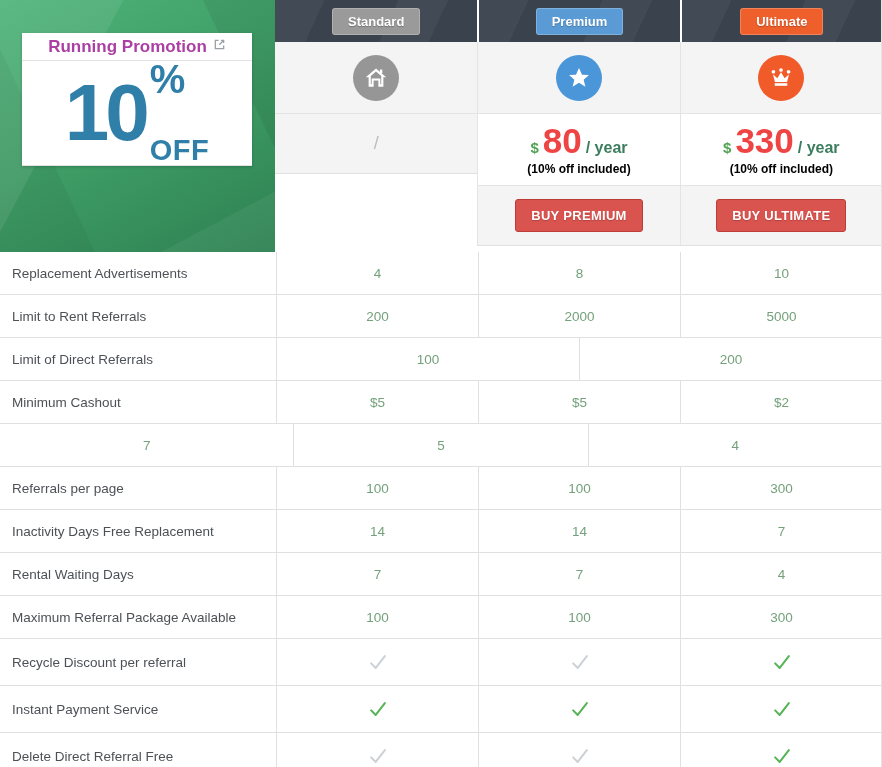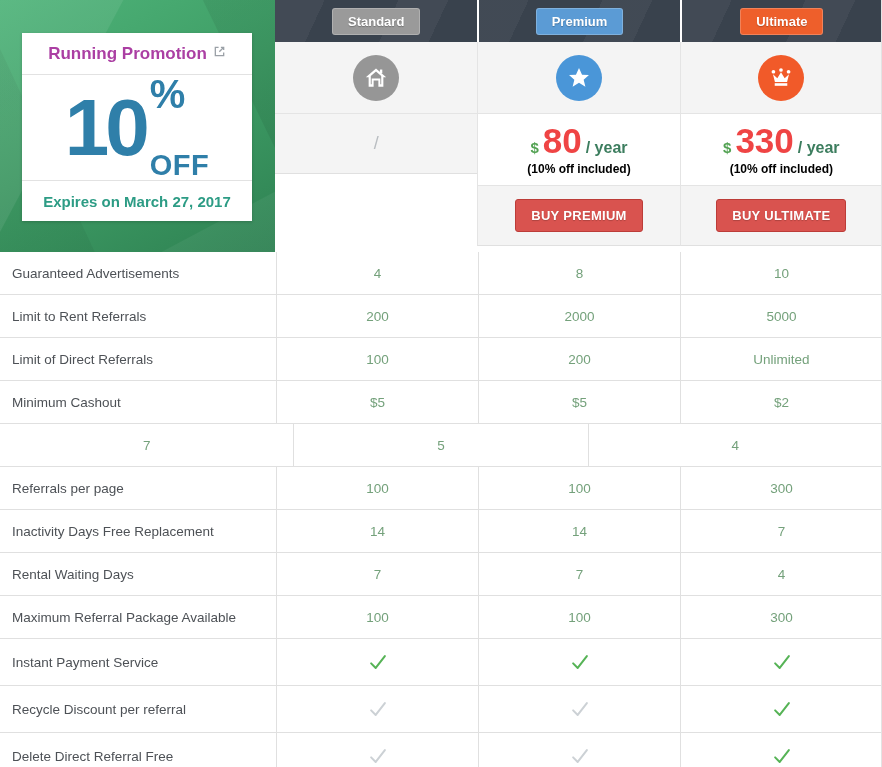--- a/index.html
+++ b/index.html
@@ -14,21 +14,21 @@
   .promo {
     width:275px; height:252px; flex:0 0 275px; position:relative;
     background:
       linear-gradient(118deg, rgba(255,255,255,0.08) 0%, rgba(255,255,255,0.08) 30%, rgba(255,255,255,0) 30.3%),
       linear-gradient(244deg, rgba(0,0,0,0.07) 0%, rgba(0,0,0,0.07) 18%, rgba(0,0,0,0) 18.3%),
       linear-gradient(65deg, rgba(0,0,0,0.05) 0%, rgba(0,0,0,0.05) 24%, rgba(0,0,0,0) 24.3%),
       linear-gradient(332deg, rgba(255,255,255,0.05) 0%, rgba(255,255,255,0.05) 15%, rgba(255,255,255,0) 15.3%),
       linear-gradient(152deg, #4eb379 0%, #3f9e66 48%, #2e8152 100%);
   }
   .promo-card {
-    position:absolute; left:22px; top:33px; width:230px; height:188px;
+    position:absolute; left:22px; top:33px; width:230px; height:133px;
     background:#fff; box-shadow:0 1px 3px rgba(0,0,0,0.18);
     display:flex; flex-direction:column;
   }
   .promo-title-row {
     height:42px; display:flex; align-items:center; justify-content:center; gap:6px;
     border-bottom:1px solid #e2e2e2;
   }
   .promo-title { color:#ab3fa3; font-size:17px; font-weight:bold; }
   .ext-icon { display:inline-flex; color:#9aa0a6; cursor:pointer; margin-top:-4px; }
   .promo-discount {
@@ -120,21 +120,20 @@
             </svg>
           </span>
         </div>
         <div class="promo-discount">
           <span class="d-num">10</span>
           <span class="d-side">
             <span class="d-pct">%</span>
             <span class="d-off">OFF</span>
           </span>
         </div>
-        <div class="promo-expires">Expires on March 27, 2017</div>
       </div>
     </div>
 
     <div class="plan-cols">
 
       <div class="plan-col">
         <div class="plan-head">
           <span class="badge badge-standard">Standard</span>
         </div>
         <div class="band band-icon">
@@ -202,36 +201,35 @@
         <div class="band band-buy">
           <button class="buy-btn">BUY ULTIMATE</button>
         </div>
       </div>
 
     </div>
   </div>
 
   <div class="features" id="feature-table">
       <div class="frow">
-        <div class="flabel">Guaranteed Advertisements</div>
+        <div class="flabel">Replacement Advertisements</div>
         <div class="fcell">4</div>
         <div class="fcell">8</div>
         <div class="fcell">10</div>
       </div>
       <div class="frow">
         <div class="flabel">Limit to Rent Referrals</div>
         <div class="fcell">200</div>
         <div class="fcell">2000</div>
         <div class="fcell">5000</div>
       </div>
       <div class="frow">
         <div class="flabel">Limit of Direct Referrals</div>
         <div class="fcell">100</div>
         <div class="fcell">200</div>
-        <div class="fcell">Unlimited</div>
       </div>
       <div class="frow">
         <div class="flabel">Minimum Cashout</div>
         <div class="fcell">$5</div>
         <div class="fcell">$5</div>
         <div class="fcell">$2</div>
       </div>
       <div class="frow">
         <div class="fcell">7</div>
         <div class="fcell">5</div>
@@ -255,45 +253,45 @@
         <div class="fcell">7</div>
         <div class="fcell">4</div>
       </div>
       <div class="frow">
         <div class="flabel">Maximum Referral Package Available</div>
         <div class="fcell">100</div>
         <div class="fcell">100</div>
         <div class="fcell">300</div>
       </div>
       <div class="frow frow-check">
-        <div class="flabel">Instant Payment Service</div>
-        <div class="fcell chk-green">
-          <svg width="22" height="22" viewBox="0 0 24 24" fill="none" stroke="currentColor" stroke-width="2.2" stroke-linecap="round" stroke-linejoin="round">
-            <path d="M4.5 13.5 L9.5 18.5 L19.5 5.5"></path>
-          </svg>
-        </div>
-        <div class="fcell chk-green">
-          <svg width="22" height="22" viewBox="0 0 24 24" fill="none" stroke="currentColor" stroke-width="2.2" stroke-linecap="round" stroke-linejoin="round">
-            <path d="M4.5 13.5 L9.5 18.5 L19.5 5.5"></path>
-          </svg>
-        </div>
-        <div class="fcell chk-green">
-          <svg width="22" height="22" viewBox="0 0 24 24" fill="none" stroke="currentColor" stroke-width="2.2" stroke-linecap="round" stroke-linejoin="round">
-            <path d="M4.5 13.5 L9.5 18.5 L19.5 5.5"></path>
-          </svg>
-        </div>
-      </div>
-      <div class="frow frow-check">
         <div class="flabel">Recycle Discount per referral</div>
         <div class="fcell chk-gray">
           <svg width="22" height="22" viewBox="0 0 24 24" fill="none" stroke="currentColor" stroke-width="2.2" stroke-linecap="round" stroke-linejoin="round">
             <path d="M4.5 13.5 L9.5 18.5 L19.5 5.5"></path>
           </svg>
         </div>
         <div class="fcell chk-gray">
+          <svg width="22" height="22" viewBox="0 0 24 24" fill="none" stroke="currentColor" stroke-width="2.2" stroke-linecap="round" stroke-linejoin="round">
+            <path d="M4.5 13.5 L9.5 18.5 L19.5 5.5"></path>
+          </svg>
+        </div>
+        <div class="fcell chk-green">
+          <svg width="22" height="22" viewBox="0 0 24 24" fill="none" stroke="currentColor" stroke-width="2.2" stroke-linecap="round" stroke-linejoin="round">
+            <path d="M4.5 13.5 L9.5 18.5 L19.5 5.5"></path>
+          </svg>
+        </div>
+      </div>
+      <div class="frow frow-check">
+        <div class="flabel">Instant Payment Service</div>
+        <div class="fcell chk-green">
+          <svg width="22" height="22" viewBox="0 0 24 24" fill="none" stroke="currentColor" stroke-width="2.2" stroke-linecap="round" stroke-linejoin="round">
+            <path d="M4.5 13.5 L9.5 18.5 L19.5 5.5"></path>
+          </svg>
+        </div>
+        <div class="fcell chk-green">
           <svg width="22" height="22" viewBox="0 0 24 24" fill="none" stroke="currentColor" stroke-width="2.2" stroke-linecap="round" stroke-linejoin="round">
             <path d="M4.5 13.5 L9.5 18.5 L19.5 5.5"></path>
           </svg>
         </div>
         <div class="fcell chk-green">
           <svg width="22" height="22" viewBox="0 0 24 24" fill="none" stroke="currentColor" stroke-width="2.2" stroke-linecap="round" stroke-linejoin="round">
             <path d="M4.5 13.5 L9.5 18.5 L19.5 5.5"></path>
           </svg>
         </div>
       </div>

